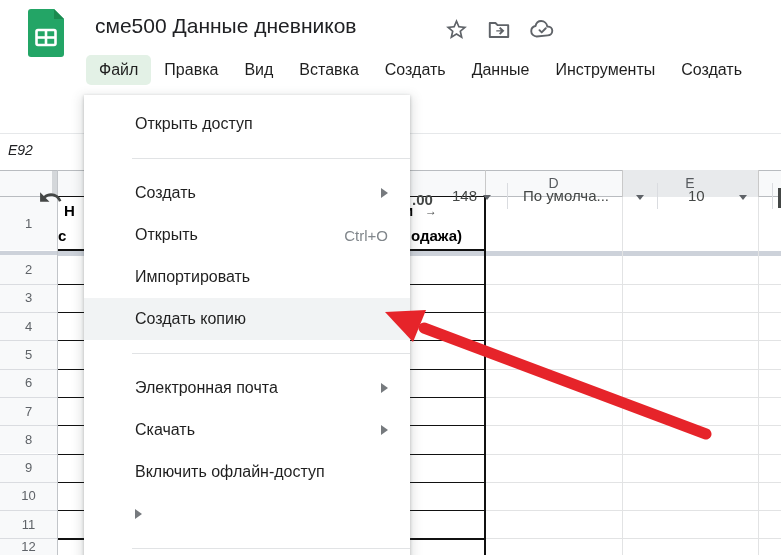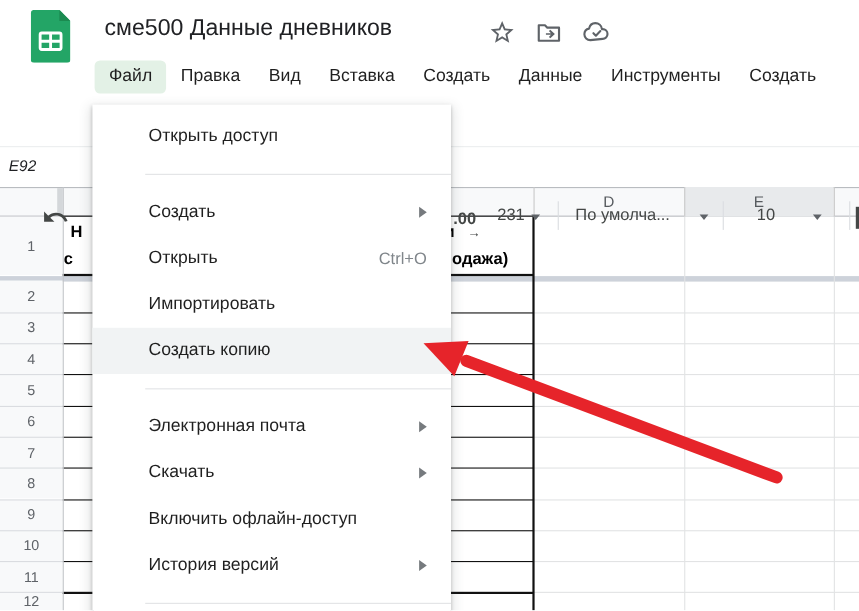--- a/index.html
+++ b/index.html
@@ -111,21 +111,21 @@
     <span class="abs" style="left:38px;top:100px;">
       <svg width="25" height="25" viewBox="0 0 24 24" fill="#444746">
         <path d="M12.5 8c-2.65 0-5.05.99-6.9 2.6L2 7v9h9l-3.62-3.62c1.39-1.16 3.16-1.88 5.12-1.88 3.54 0 6.55 2.31 7.6 5.5l2.37-.78C21.08 11.03 17.15 8 12.5 8z"></path>
       </svg>
     </span>
     <span class="abs tbtxt" style="left:412px;top:106px;font-weight:bold;">
       <span>.00</span>
       <span class="abs" style="left:13px;top:13px;font-size:12px;">→</span>
     </span>
     <span class="abs tbtxt" style="left:452px;top:102px;">
-      <span>231</span>
+      <span>148</span>
     </span>
     <span class="abs tri" style="left:483px;top:110px;"></span>
     <span class="abs vsep" style="left:507px;"></span>
     <span class="abs tbtxt" style="left:523px;top:102px;width:108px;">По умолча...</span>
     <span class="abs tri" style="left:636px;top:110px;"></span>
     <span class="abs vsep" style="left:657px;"></span>
     <span class="abs tbtxt" style="left:688px;top:102px;">10</span>
     <span class="abs tri" style="left:739px;top:110px;"></span>
     <span class="abs vsep" style="left:772px;"></span>
     <span class="abs" style="left:778px;top:103px;width:3px;height:20px;background:#444746;"></span>
@@ -230,21 +230,20 @@
         <span class="subarrow"></span>
       </div>
       <div class="mitem">
         <span class="lbl">Скачать</span>
         <span class="subarrow"></span>
       </div>
       <div class="mitem">
         <span class="lbl">Включить офлайн-доступ</span>
       </div>
       <div class="mitem">
-        <span class="lbl">История версий</span>
         <span class="subarrow"></span>
       </div>
       <div class="mdiv">
         <div class="line"></div>
       </div>
     </div>
 
   <svg class="abs" id="arrow-svg" width="781" height="555" viewBox="0 0 781 555">
     <line id="arrow-shaft" x1="706" y1="434" x2="424" y2="328" stroke-width="11" stroke-linecap="round" stroke="#e6242a"></line>
     <polygon id="arrow-head" points="385,312 426,310 413,342" fill="#e6242a"></polygon>

